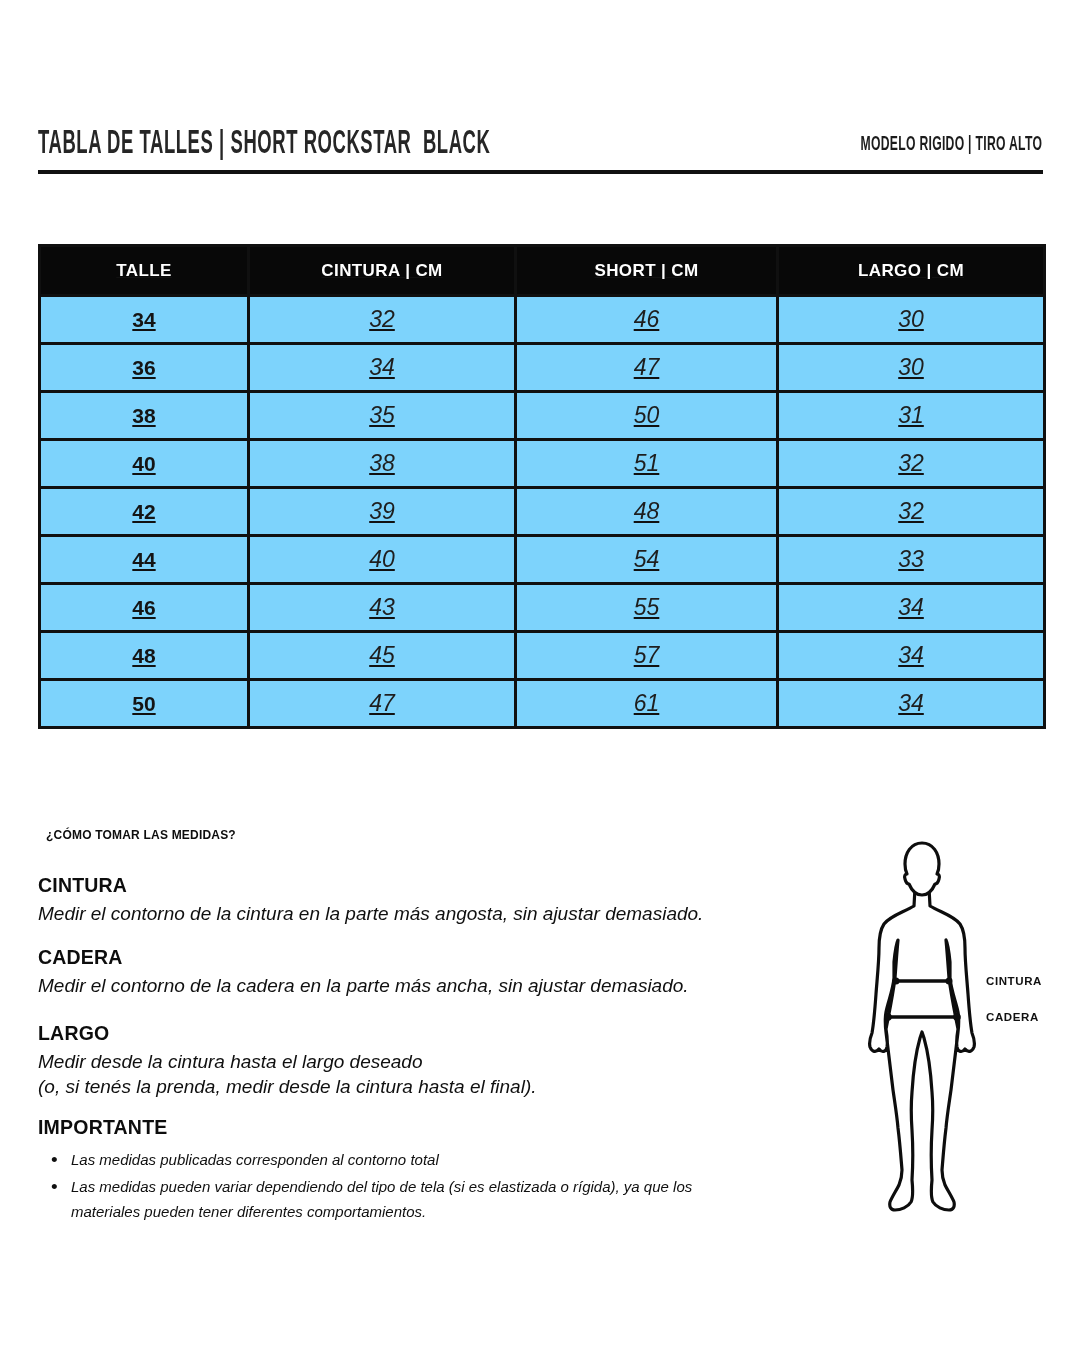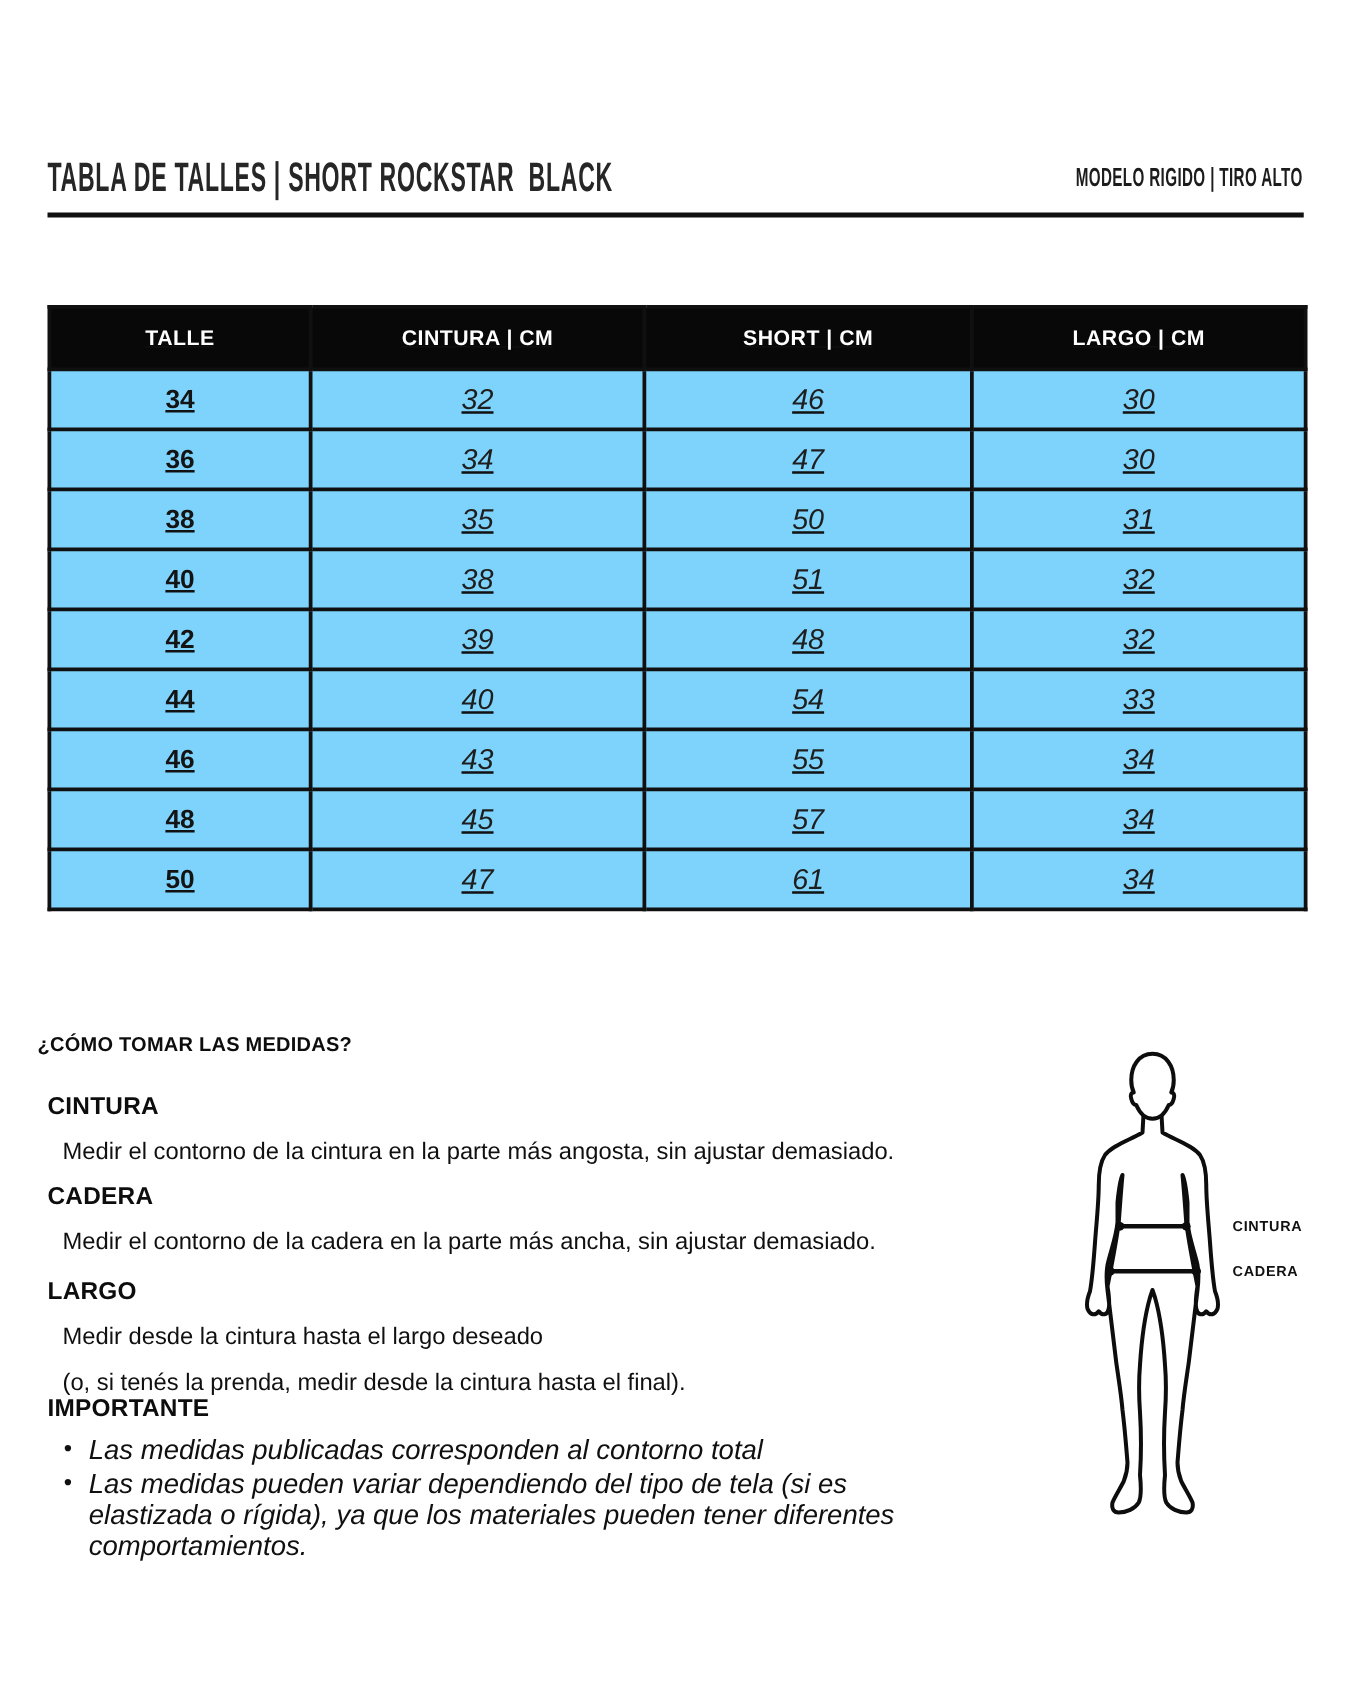--- a/index.html
+++ b/index.html
@@ -50,39 +50,39 @@
   .size-table td.size-col {
     font-style: normal; font-weight: 700; font-size: 21px; color: #141414;
   }
   .col-talle  { width: 209px; }
   .col-cintura{ width: 267px; }
   .col-cadera { width: 262px; }
   .col-largo  { width: 267px; }
 
   
   .guide-title {
-    position: absolute; left: 30px; top: 828px;
-    font-size: 16px; font-weight: 700; letter-spacing: 0.2px; color: #0d0d0d; text-align: center;
+    position: absolute; left: 46px; top: 828px;
+    font-size: 12px; font-weight: 700; letter-spacing: 0.2px; color: #0d0d0d; text-align: center;
   }
   .guide-section { position: absolute; left: 38px; width: 800px; }
   .sec-cintura { top: 874px; }
   .sec-cadera  { top: 946px; }
   .sec-largo   { top: 1022px; }
   .sec-important { top: 1116px; }
   .guide-section h3 {
     font-size: 19.5px; font-weight: 700; color: #0d0d0d;
     margin: 0 0 4px 0; letter-spacing: 0.2px;
   }
   .guide-section p {
-    font-size: 19px; line-height: 25px; color: #101010; margin: 12px;
+    font-size: 19px; line-height: 25px; color: #101010; margin: 0; font-style: italic;
   }
   .important-list { list-style: none; margin: 8px 0 0 0; padding: 0; }
   .important-list li {
     position: relative; padding-left: 33px; width: 720px;
-    font-style: italic; font-size: 22px; line-height: 25px; color: #101010;
+    font-style: italic; font-size: 15px; line-height: 25px; color: #101010;
     margin-bottom: 2px;
   }
   .important-list li::before {
     content: "\2022";
     position: absolute; left: 13px; top: 0;
     font-style: normal; font-size: 19px; color: #101010;
   }
 
   
   .figure-wrap { position: absolute; left: 840px; top: 828px; width: 240px; height: 400px; }

